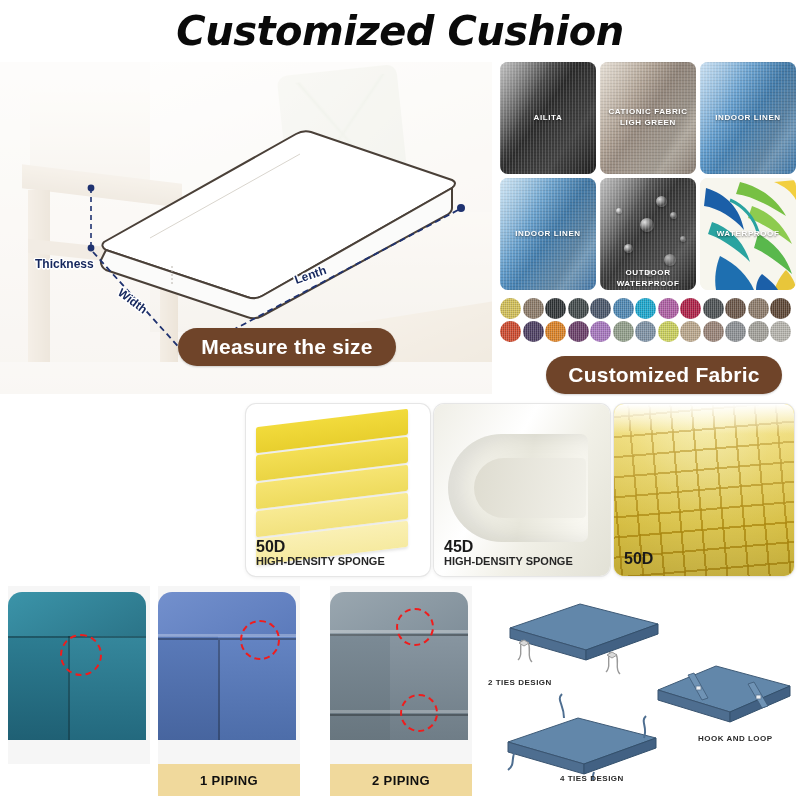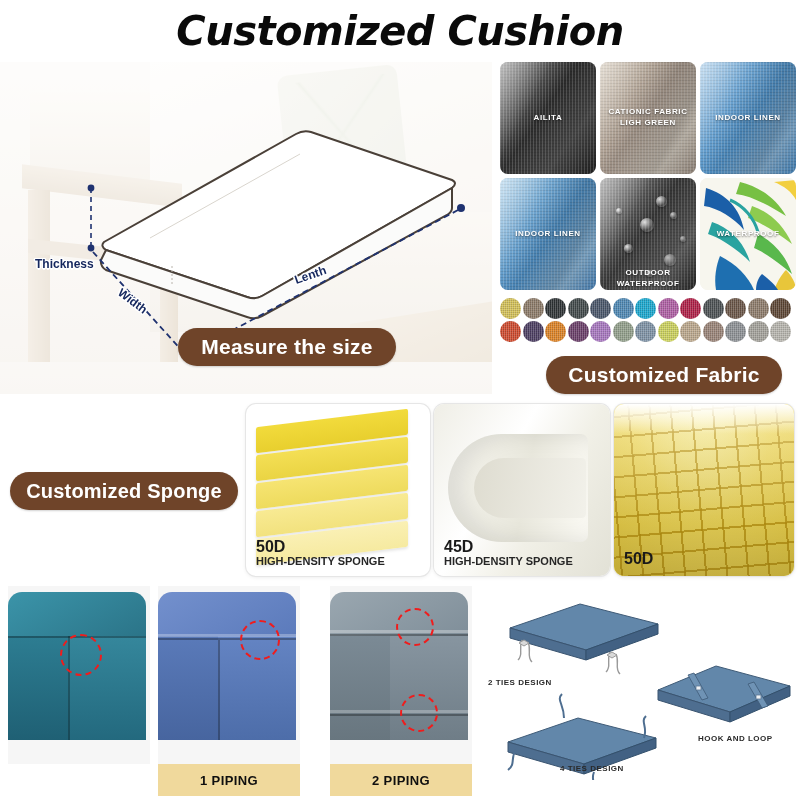--- a/index.html
+++ b/index.html
@@ -302,23 +302,20 @@
       </div>
     </div>
   </div>
 
   <div class="pill" style="left:546px;top:356px;width:236px;height:38px;font-size:21px;">
     <span>Customized Fabric</span>
   </div>
 
   <div class="sponge-panel">
 
-    <div class="pill" style="left:10px;top:76px;width:228px;height:38px;font-size:20px;">
-      <span>Customized Sponge</span>
-    </div>
 
     <div class="scard" id="scard-1">
       <div class="foam-stack">
         <div class="slab" style="top:6px;  background:linear-gradient(180deg,#f2db3c,#e8cf2e);"></div>
         <div class="slab" style="top:34px; background:linear-gradient(180deg,#f4df55,#ead443);"></div>
         <div class="slab" style="top:62px; background:linear-gradient(180deg,#f6e472,#eedb5d);"></div>
         <div class="slab" style="top:90px; background:linear-gradient(180deg,#f8ea93,#f2e27e);"></div>
         <div class="slab" style="top:118px;background:linear-gradient(180deg,#faf0b4,#f6eaa0);"></div>
       </div>
       <div class="scap">
@@ -418,21 +415,21 @@
         <svg width="196" height="88" viewBox="0 0 196 88">
           <path d="M14,50 L84,26 L162,46 L90,72 Z" fill="#6287aa" stroke="#3f5b77" stroke-width="1"></path>
           <path d="M14,50 L90,72 L90,82 L14,60 Z" fill="#4e6e90" stroke="#3a5470" stroke-width="1"></path>
           <path d="M90,72 L162,46 L162,56 L90,82 Z" fill="#426183" stroke="#33506c" stroke-width="1"></path>
           <path d="M70,26 C70,12 62,8 68,2" stroke="#4e6e90" stroke-width="2" fill="none"></path>
           <path d="M150,46 C154,34 146,30 152,24" stroke="#4e6e90" stroke-width="2" fill="none"></path>
           <path d="M22,58 C16,66 22,72 14,78" stroke="#4e6e90" stroke-width="2" fill="none"></path>
           <path d="M100,80 C96,90 104,92 98,98" stroke="#4e6e90" stroke-width="2" fill="none"></path>
         </svg>
       </div>
-      <div class="dlabel" style="left:104px;top:180px;">4 TIES DESIGN</div>
+      <div class="dlabel" style="left:104px;top:190px;">4 TIES DESIGN</div>
 
       <div class="cush3d" style="left:194px;top:72px;width:150px;height:80px;">
         <svg width="150" height="80" viewBox="0 0 150 80">
           <path d="M8,34 L66,10 L140,30 L80,56 Z" fill="#6287aa" stroke="#3f5b77" stroke-width="1"></path>
           <path d="M8,34 L80,56 L80,66 L8,44 Z" fill="#4e6e90" stroke="#3a5470" stroke-width="1"></path>
           <path d="M80,56 L140,30 L140,40 L80,66 Z" fill="#426183" stroke="#33506c" stroke-width="1"></path>
           <path d="M44,17 L58,42 L52,44 L38,19 Z" fill="#6f93b5" stroke="#3f5b77" stroke-width="0.8"></path>
           <path d="M104,26 L118,50 L112,52 L98,28 Z" fill="#6f93b5" stroke="#3f5b77" stroke-width="0.8"></path>
           <rect x="46" y="30" width="5" height="4" fill="#eef1f4" stroke="#5a7794" stroke-width="0.8"></rect>
           <rect x="106" y="39" width="5" height="4" fill="#eef1f4" stroke="#5a7794" stroke-width="0.8"></rect>

